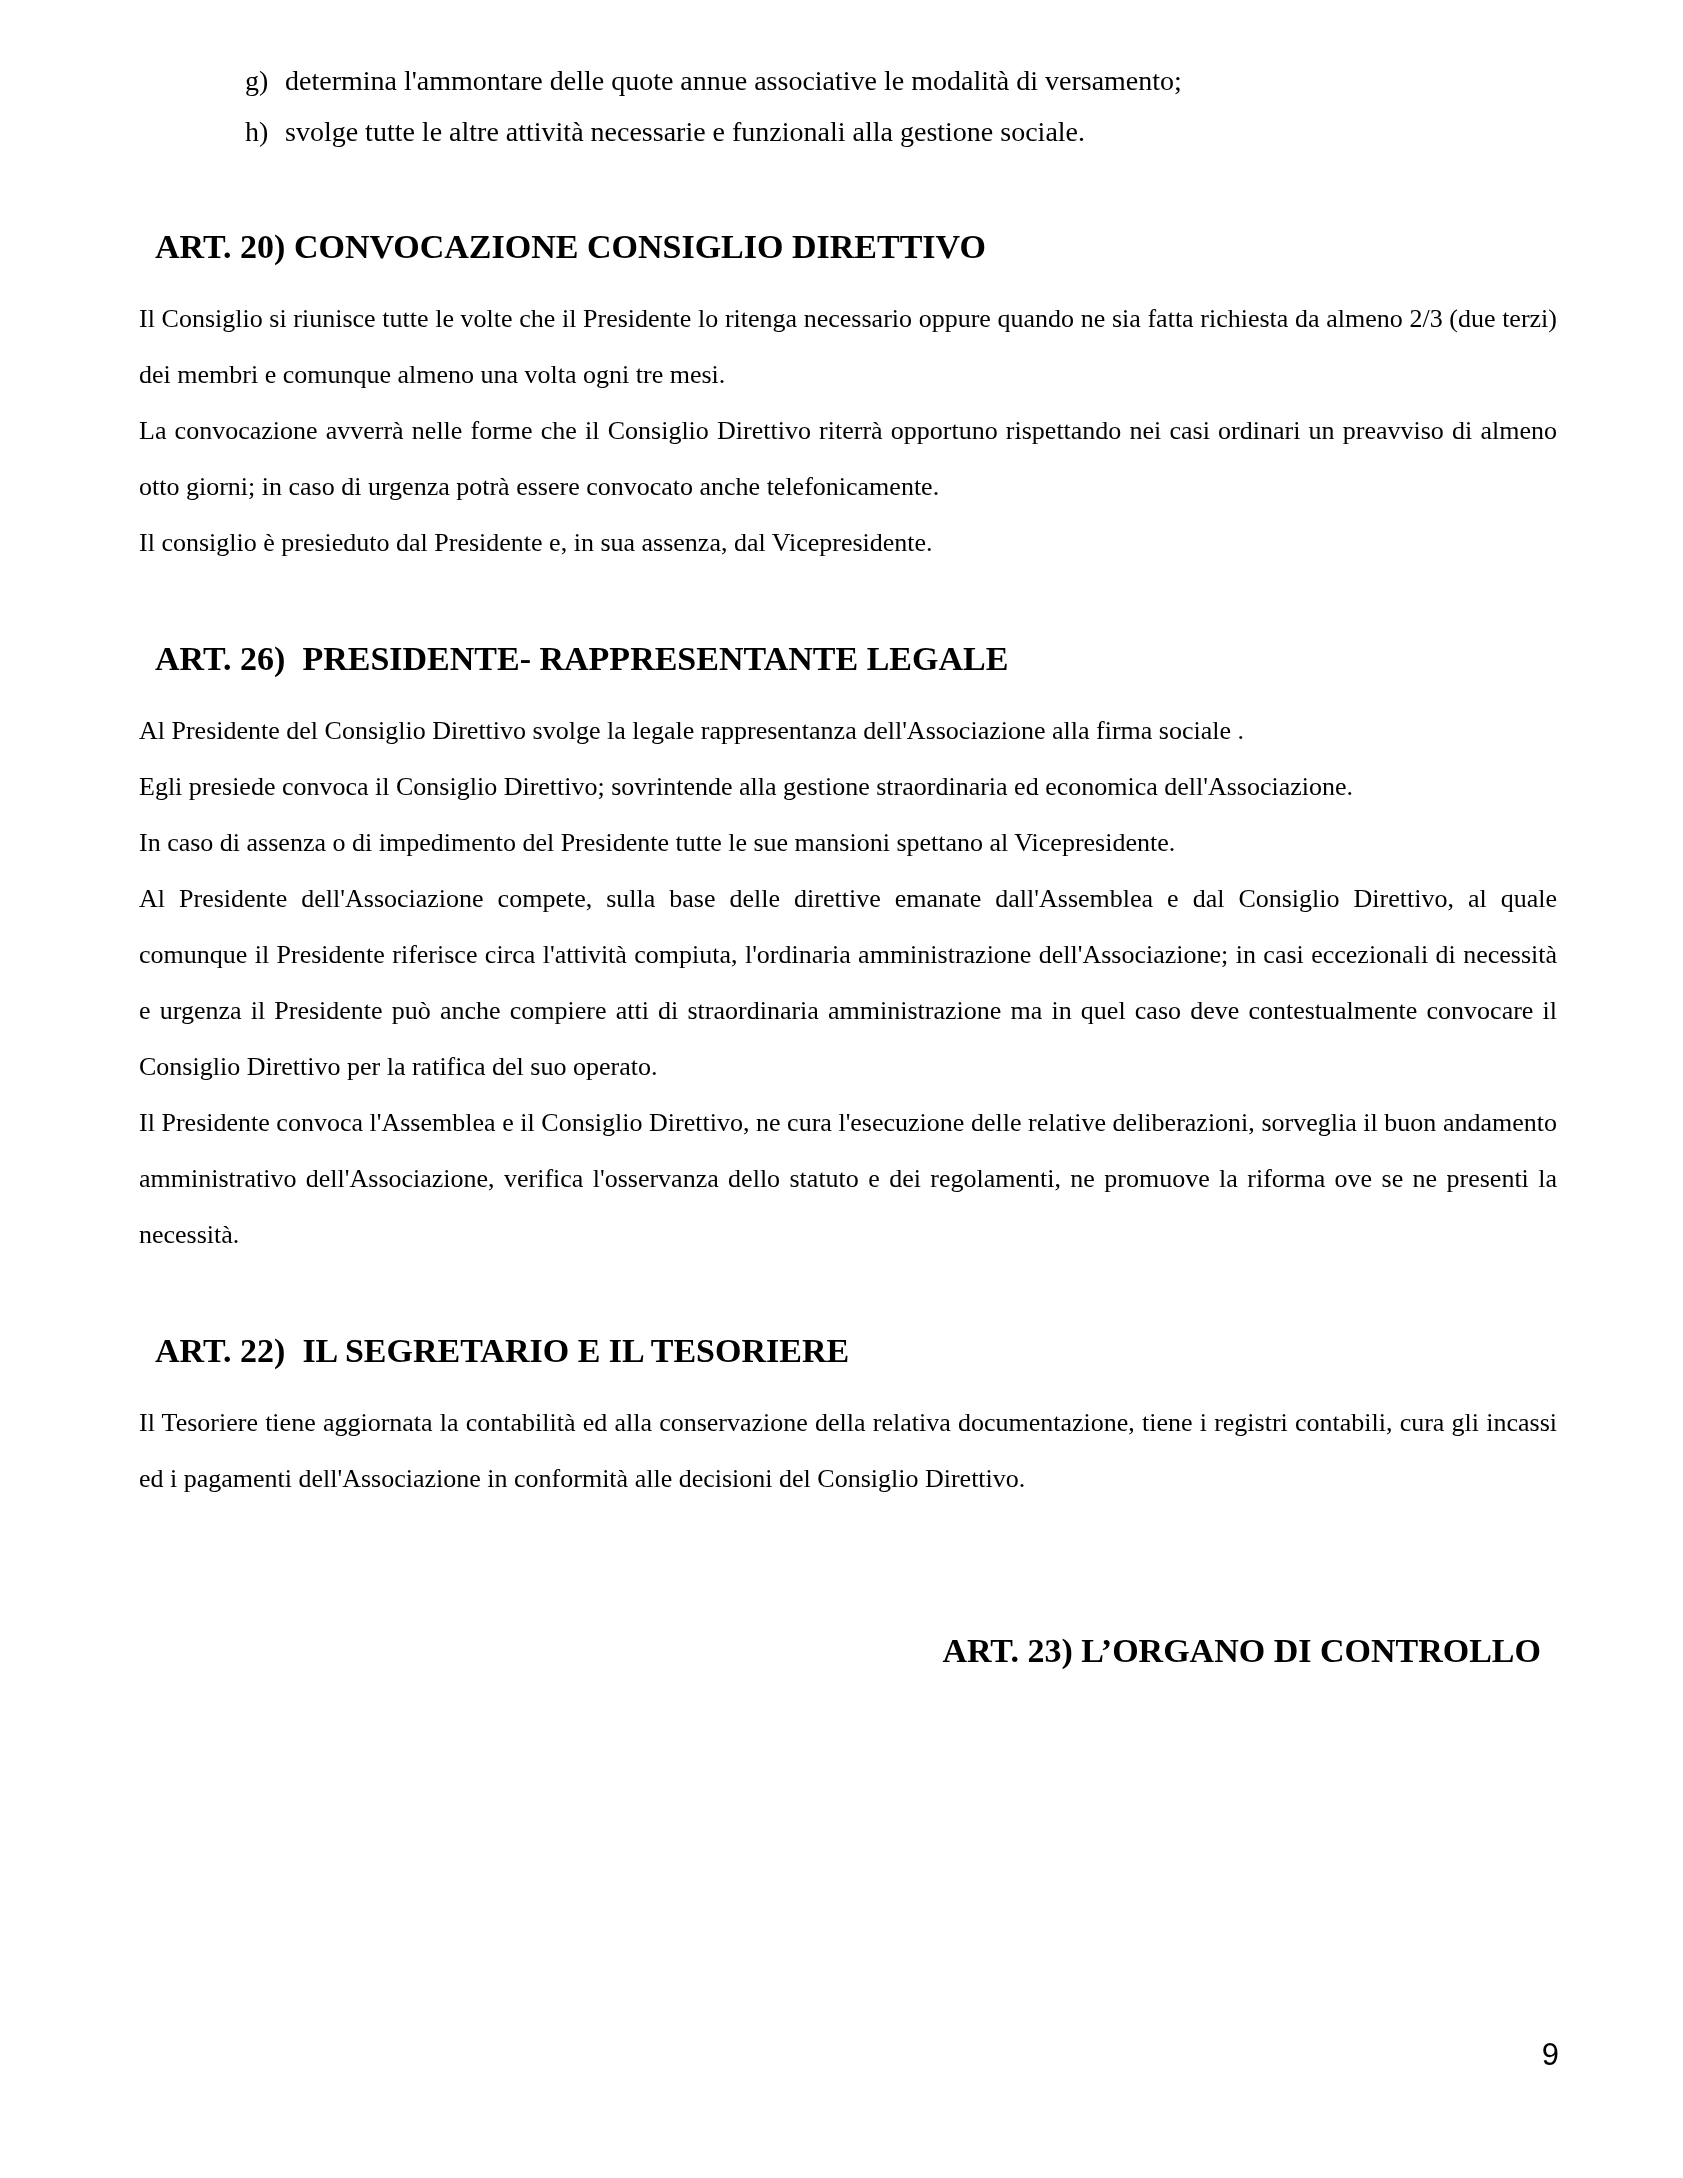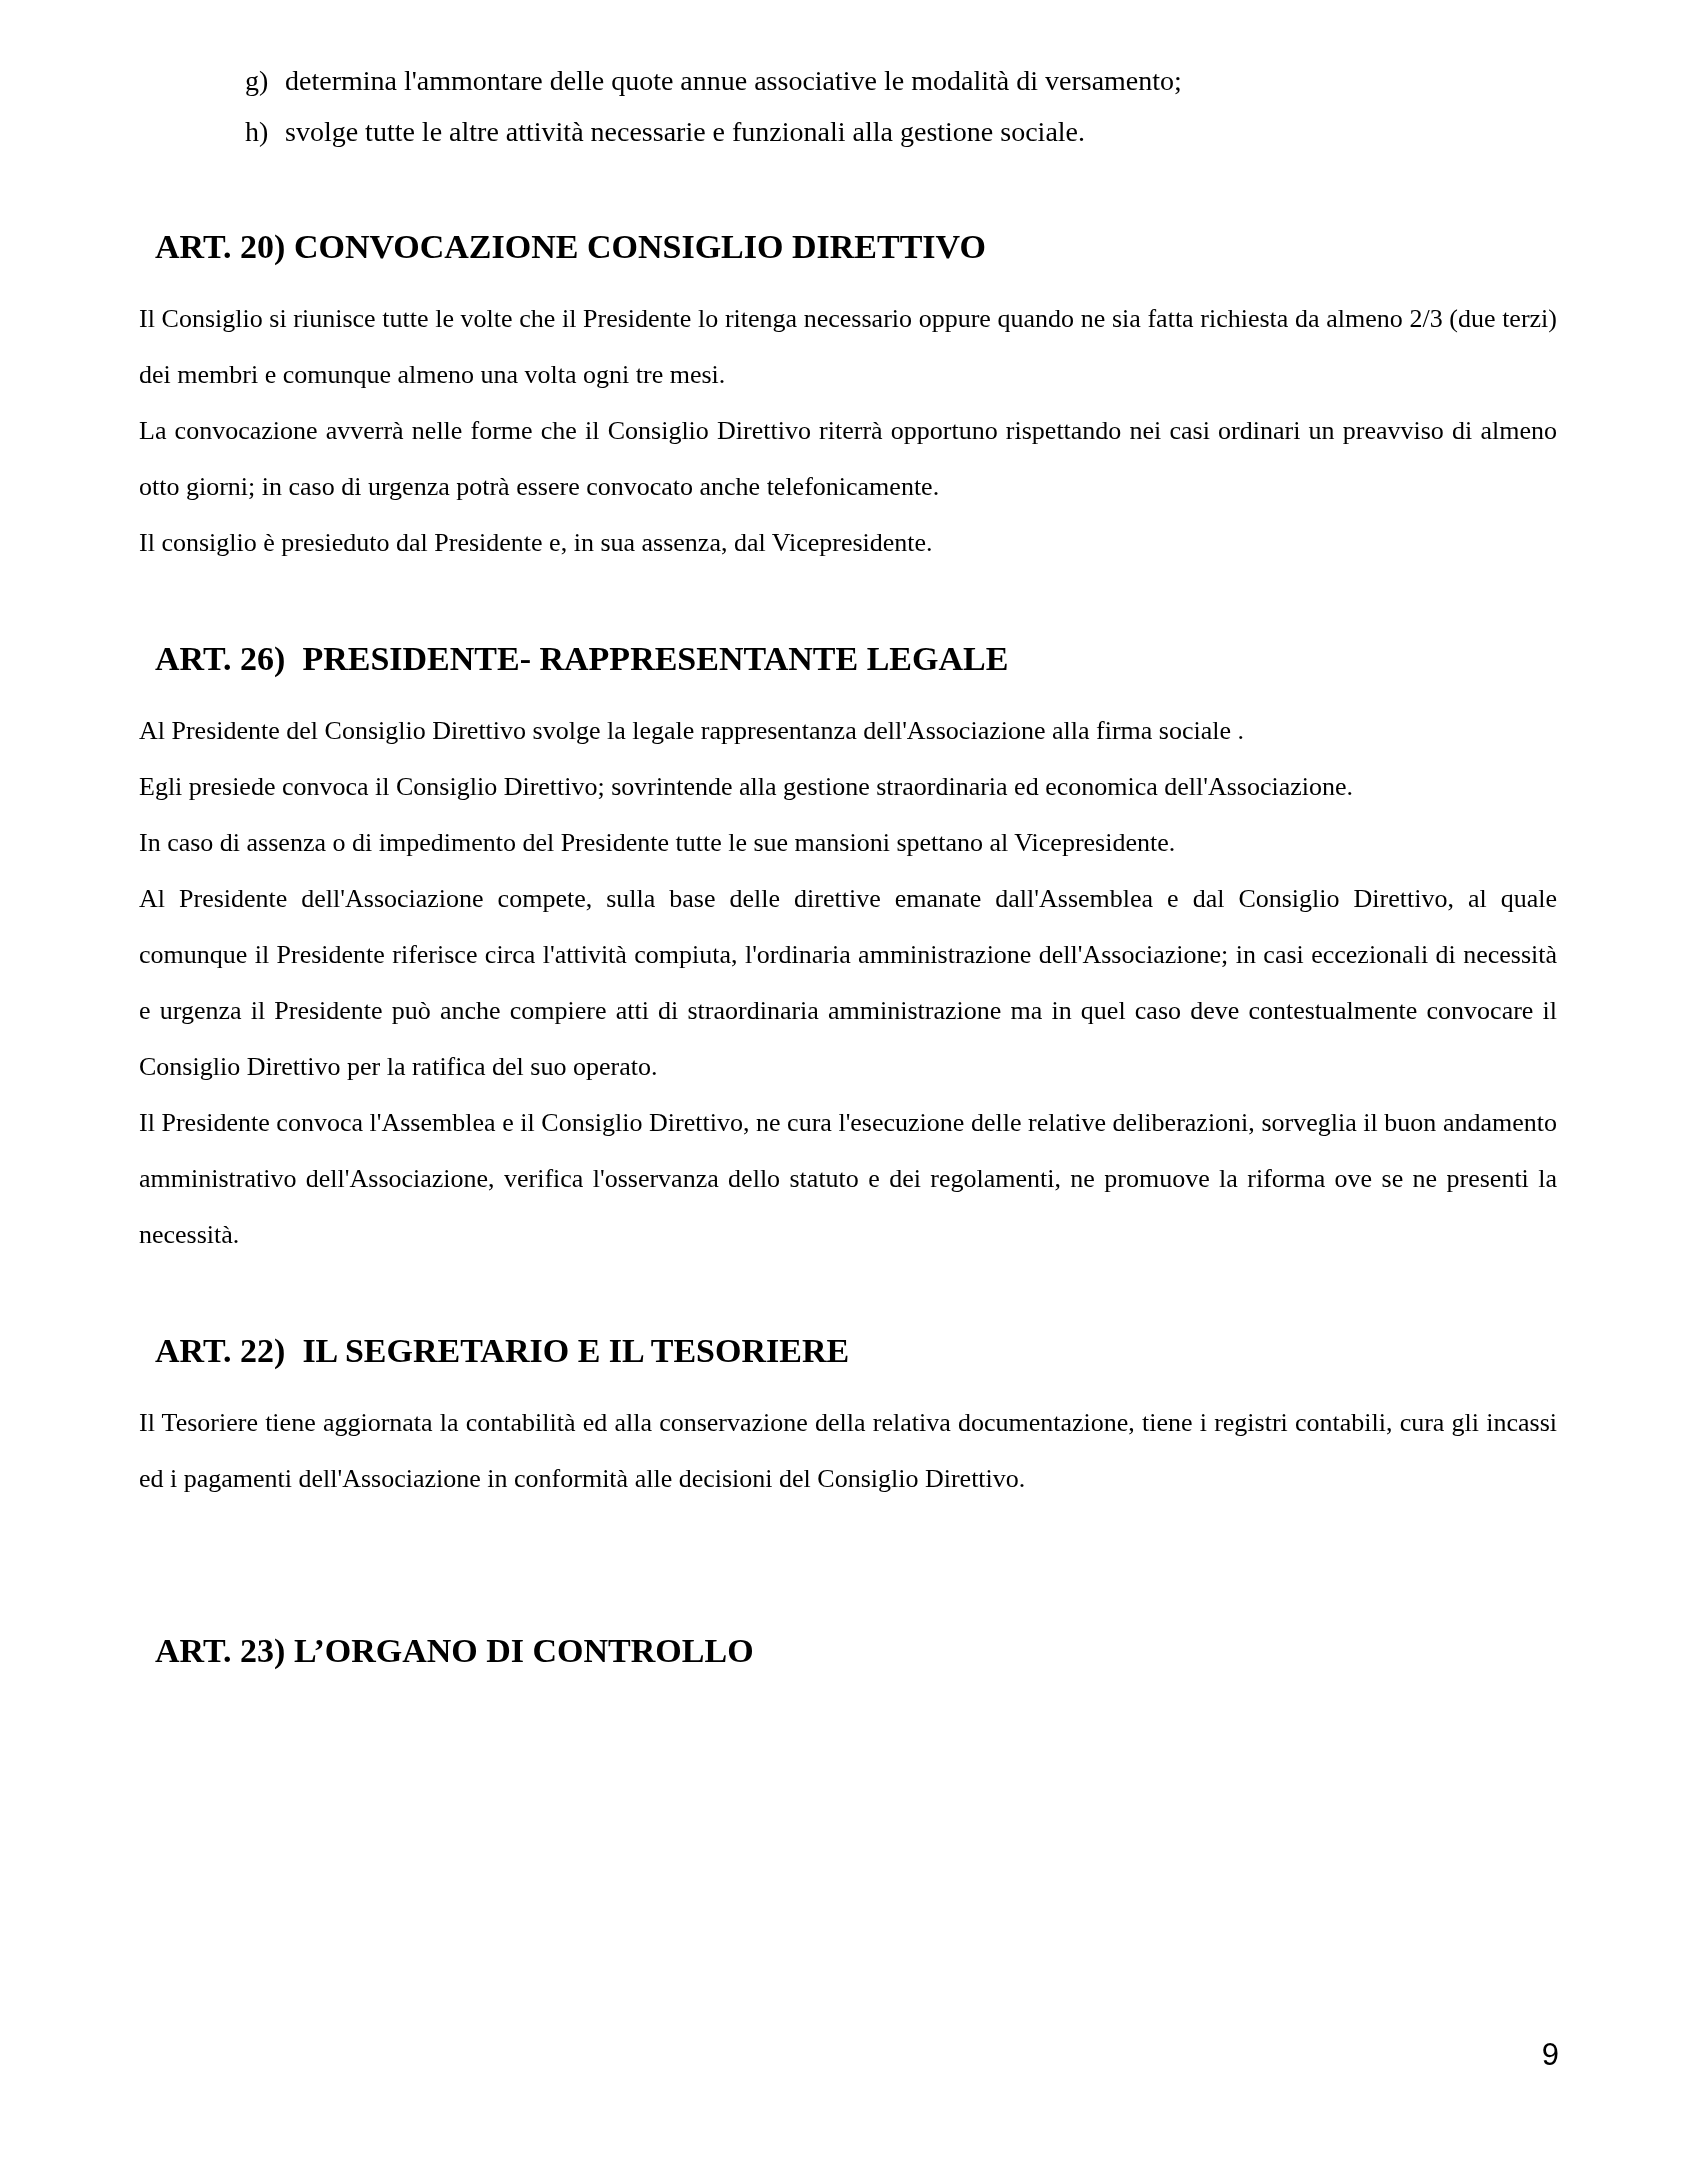--- a/index.html
+++ b/index.html
@@ -41,20 +41,21 @@
   }
   
   section.section {
     margin-top: 60px;
   }
   .sections > section.section:first-child {
     margin-top: 62px;
   }
   .sections > section.section:last-child {
     margin-top: 116px;
+    text-align: right;
   }
   .heading {
     margin: 16px;
     font-size: 34px;
     line-height: 56px;
     font-weight: bold;
     white-space: pre-wrap; 
   }
   .para {
     margin: 0;

